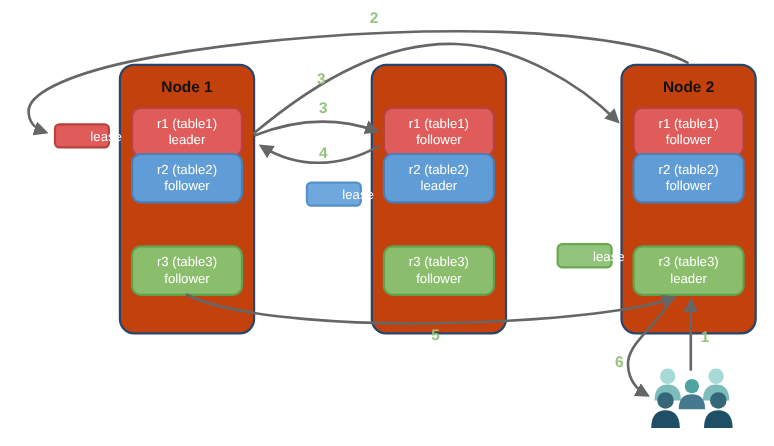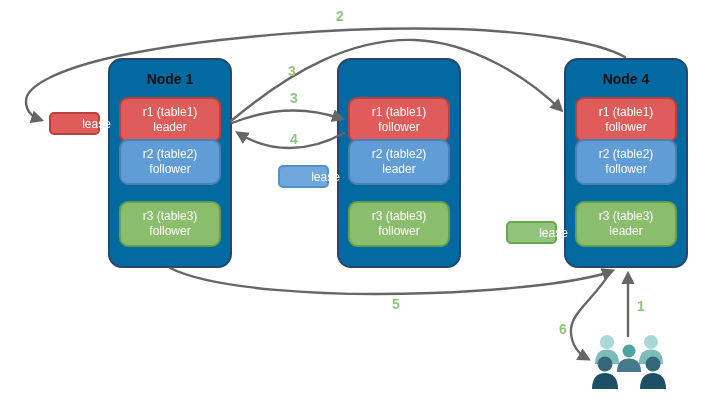--- a/index.html
+++ b/index.html
@@ -1,36 +1,36 @@
 <!DOCTYPE html>
 <html><head>
 <meta charset="utf-8">
 <style>
   html,body{margin:0;padding:0;background:#ffffff;}
   body{width:704px;height:405px;font-family:"Liberation Sans",sans-serif;}
   .canvas{position:relative;width:704px;height:405px;overflow:hidden;background:#fff;}
 
   .node{
-    position:absolute;top:58px;width:124px;height:210px;
-    background:#0369a1;border:2px solid #27466B;border-radius:14px;
+    position:absolute;top:58px;width:124px;height:246px;
+    background:#c2410c;border:2px solid #27466B;border-radius:14px;
     box-sizing:border-box;z-index:1;
   }
   .node-title{
     position:absolute;top:11px;left:0;right:0;text-align:center;
     font-size:14px;font-weight:700;color:#111;
   }
   .replica{
     position:absolute;left:9px;width:102px;height:46px;
     border:2px solid transparent;border-radius:9px;box-sizing:border-box;
     display:flex;flex-direction:column;align-items:center;justify-content:center;
     color:#fff;font-size:12px;line-height:15px;text-align:center;
   }
   .replica.pos0{top:37px}
   .replica.pos1{top:79px}
-  .replica.pos2{top:141px}
+  .replica.pos2{top:163px}
 
   .lease{
     position:absolute;width:51px;height:23px;border:2px solid transparent;
     border-radius:5px;box-sizing:border-box;
     display:flex;align-items:center;justify-content:center;
     color:#fff;font-size:12px;z-index:1;padding-left:44px;
   }
 
   .step-label{
     position:absolute;transform:translate(-50%,-50%);
@@ -69,21 +69,21 @@
       <span>r2 (table2)</span>
       <span>leader</span>
     </div>
     <div class="replica pos2" style="background-color: rgb(138, 189, 108); border-color: rgb(97, 160, 76);">
       <span>r3 (table3)</span>
       <span>follower</span>
     </div>
   </div>
 
   <div class="node" style="left: 564px; border-color: rgb(39, 70, 107);">
-    <div class="node-title">Node 4</div>
+    <div class="node-title">Node 2</div>
     <div class="replica pos0" style="background-color: rgb(224, 92, 90); border-color: rgb(184, 65, 62);">
       <span>r1 (table1)</span>
       <span>follower</span>
     </div>
     <div class="replica pos1" style="background-color: rgb(96, 156, 213); border-color: rgb(74, 126, 181);">
       <span>r2 (table2)</span>
       <span>follower</span>
     </div>
     <div class="replica pos2" style="background-color: rgb(138, 189, 108); border-color: rgb(97, 160, 76);">
       <span>r3 (table3)</span>

